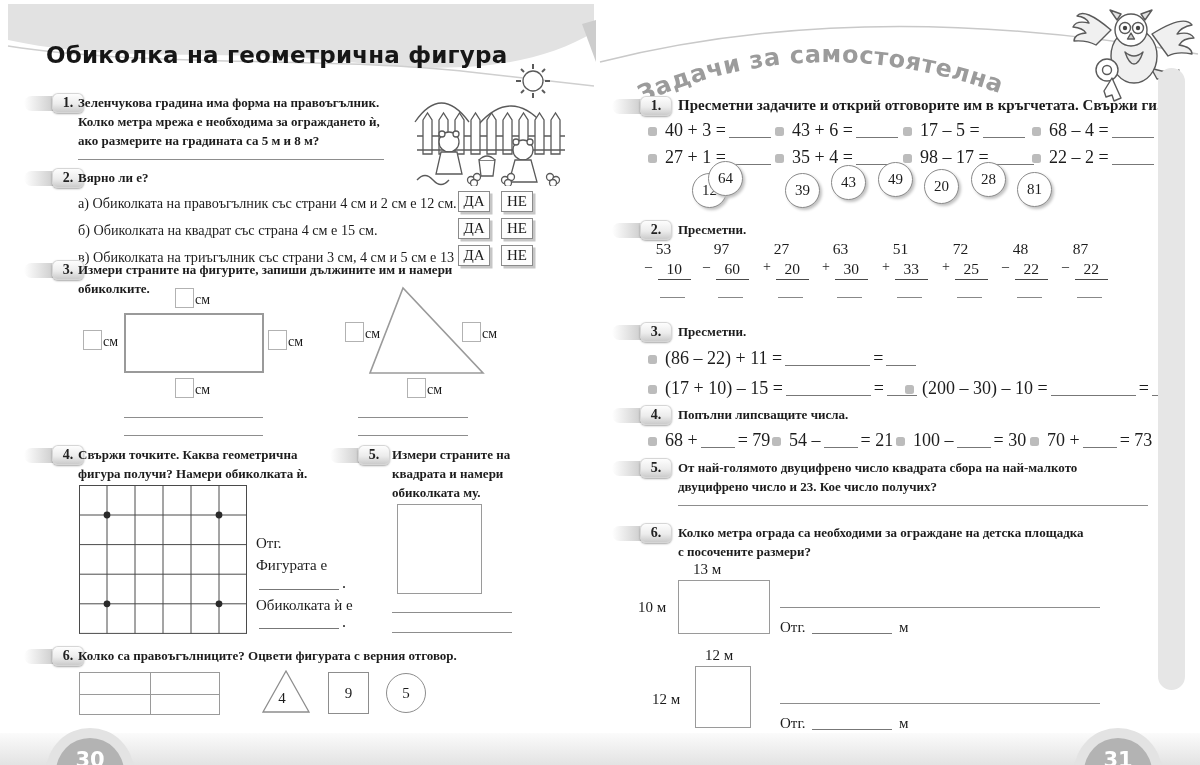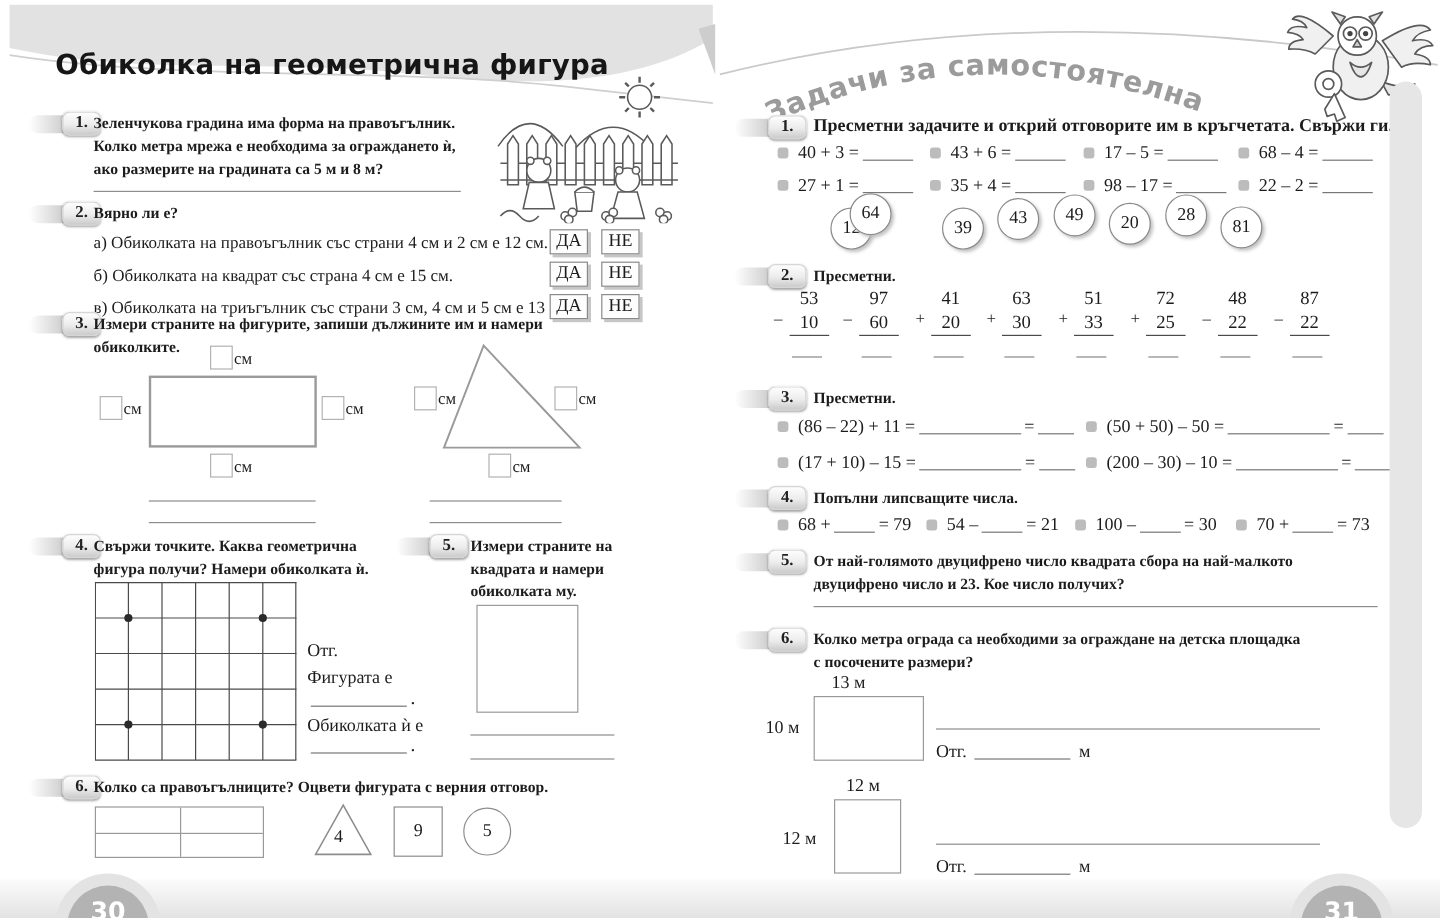--- a/index.html
+++ b/index.html
@@ -28,27 +28,27 @@
   .measure{position:absolute;display:flex;align-items:flex-end;gap:1px;font:14px "Liberation Serif",serif;}
   .measure .ubox{width:17px;height:18px;border:1px solid #b2b2b2;background:#fff;display:inline-block;}
   
   .shape-rect{position:absolute;border:2px solid #9a9a9a;background:#fff;}
   .shape-thin{position:absolute;border:1.5px solid #9a9a9a;background:#fff;}
   .optlabel{display:flex;align-items:center;justify-content:center;font:15px "Liberation Serif",serif;}
   
   .ncircle{position:absolute;width:33px;height:33px;border-radius:50%;background:#fff;border:1px solid #8a8a8a;
     box-shadow:2px 2px 3px #c2c2c2;font:15px/33px "Liberation Serif",serif;text-align:center;cursor:pointer;}
   
-  .eq{position:absolute;font-size:15px;white-space:nowrap;}
+  .eq{position:absolute;font-size:18px;white-space:nowrap;}
   .bullet{display:inline-block;width:9px;height:9px;border-radius:2.5px;background:#bcbcbc;margin-right:8px;vertical-align:0px;}
   .blank{display:inline-block;width:42px;border-bottom:1px solid #777;height:13px;vertical-align:-2px;margin:0 3px;}
   .blank.w85{width:85px;} .blank.w30{width:30px;} .blank.w34{width:34px;} .blank.w80{width:80px;}
   
   .vcol{position:absolute;top:240px;width:46px;font-size:15.5px;}
-  .vtop{text-align:right;padding-right:9px;}
+  .vtop{text-align:center;padding-right:9px;}
   .vmid{display:flex;justify-content:space-between;align-items:flex-end;margin-top:2px;}
   .vop{font-size:14px;transform:translateY(-3px);}
   .vnum{padding-right:9px;}
   .vline{border-top:1.4px solid #4a4a4a;margin-left:13px;margin-top:1px;}
   .vans{border-top:1px solid #888;width:25px;margin:17px 6px 0 auto;}
   
   .edgeband{position:absolute;left:1158px;top:68px;width:27px;height:622px;background:#e6e6e6;border-radius:14px;}
   .bottomband{position:absolute;left:0;top:733px;width:1200px;height:32px;
     background:linear-gradient(180deg,#fbfbfb 0%,#e3e3e3 100%);}
   .pagecirc{position:absolute;top:728px;width:88px;height:88px;border-radius:50%;background:#e3e3e3;
@@ -335,21 +335,21 @@
   <div class="vcol" style="left:703px">
       <div class="vtop">97</div>
       <div class="vmid">
         <span class="vop">–</span>
         <span class="vnum">60</span>
       </div>
       <div class="vline"></div>
       <div class="vans"></div>
     </div>
   <div class="vcol" style="left:763px">
-      <div class="vtop">41</div>
+      <div class="vtop">27</div>
       <div class="vmid">
         <span class="vop">+</span>
         <span class="vnum">20</span>
       </div>
       <div class="vline"></div>
       <div class="vans"></div>
     </div>
   <div class="vcol" style="left:822px">
       <div class="vtop">63</div>
       <div class="vmid">
@@ -395,21 +395,20 @@
       <div class="vline"></div>
       <div class="vans"></div>
     </div>
 
   <div class="tasknum" style="left:612px;top:322px">
     <span class="fade"></span>
       <b class="num">3.</b>
   </div>
   <div class="bline" style="left:678px;top:322px">Пресметни.</div>
   <span class="eq" style="left:648px;top:348px"><i class="bullet"></i><span>(86 – 22) + 11 =</span><span class="blank w85"></span><span>=</span><span class="blank w30"></span></span>
-  <span class="eq" style="left:905px;top:348px"><i class="bullet"></i><span>(50 + 50) – 50 =</span><span class="blank w85"></span><span>=</span><span class="blank w30"></span></span>
   <span class="eq" style="left:648px;top:378px"><i class="bullet"></i><span>(17 + 10) – 15 =</span><span class="blank w85"></span><span>=</span><span class="blank w30"></span></span>
   <span class="eq" style="left:905px;top:378px"><i class="bullet"></i><span>(200 – 30) – 10 =</span><span class="blank w85"></span><span>=</span><span class="blank w30"></span></span>
 
   <div class="tasknum" style="left:612px;top:405px">
     <span class="fade"></span>
       <b class="num">4.</b>
   </div>
   <div class="bline" style="left:678px;top:405px">Попълни липсващите числа.</div>
   <span class="eq" style="left:648px;top:430px"><i class="bullet"></i><span>68 +</span><span class="blank w34"></span><span>= 79</span></span>
   <span class="eq" style="left:772px;top:430px"><i class="bullet"></i><span>54 –</span><span class="blank w34"></span><span>= 21</span></span>

